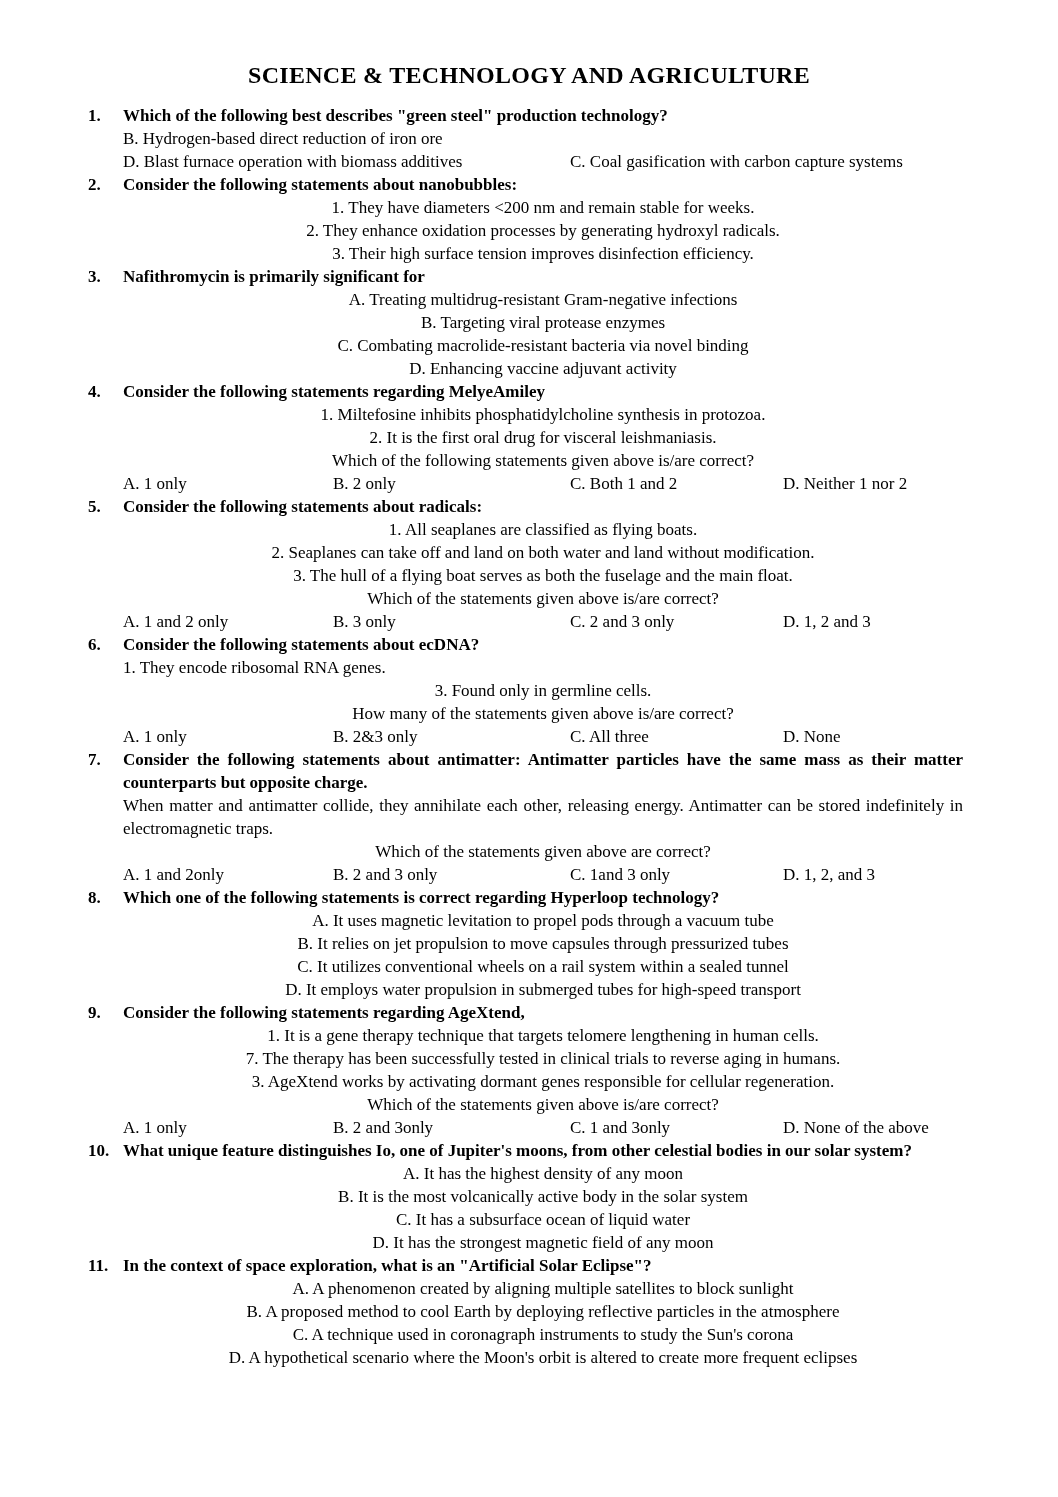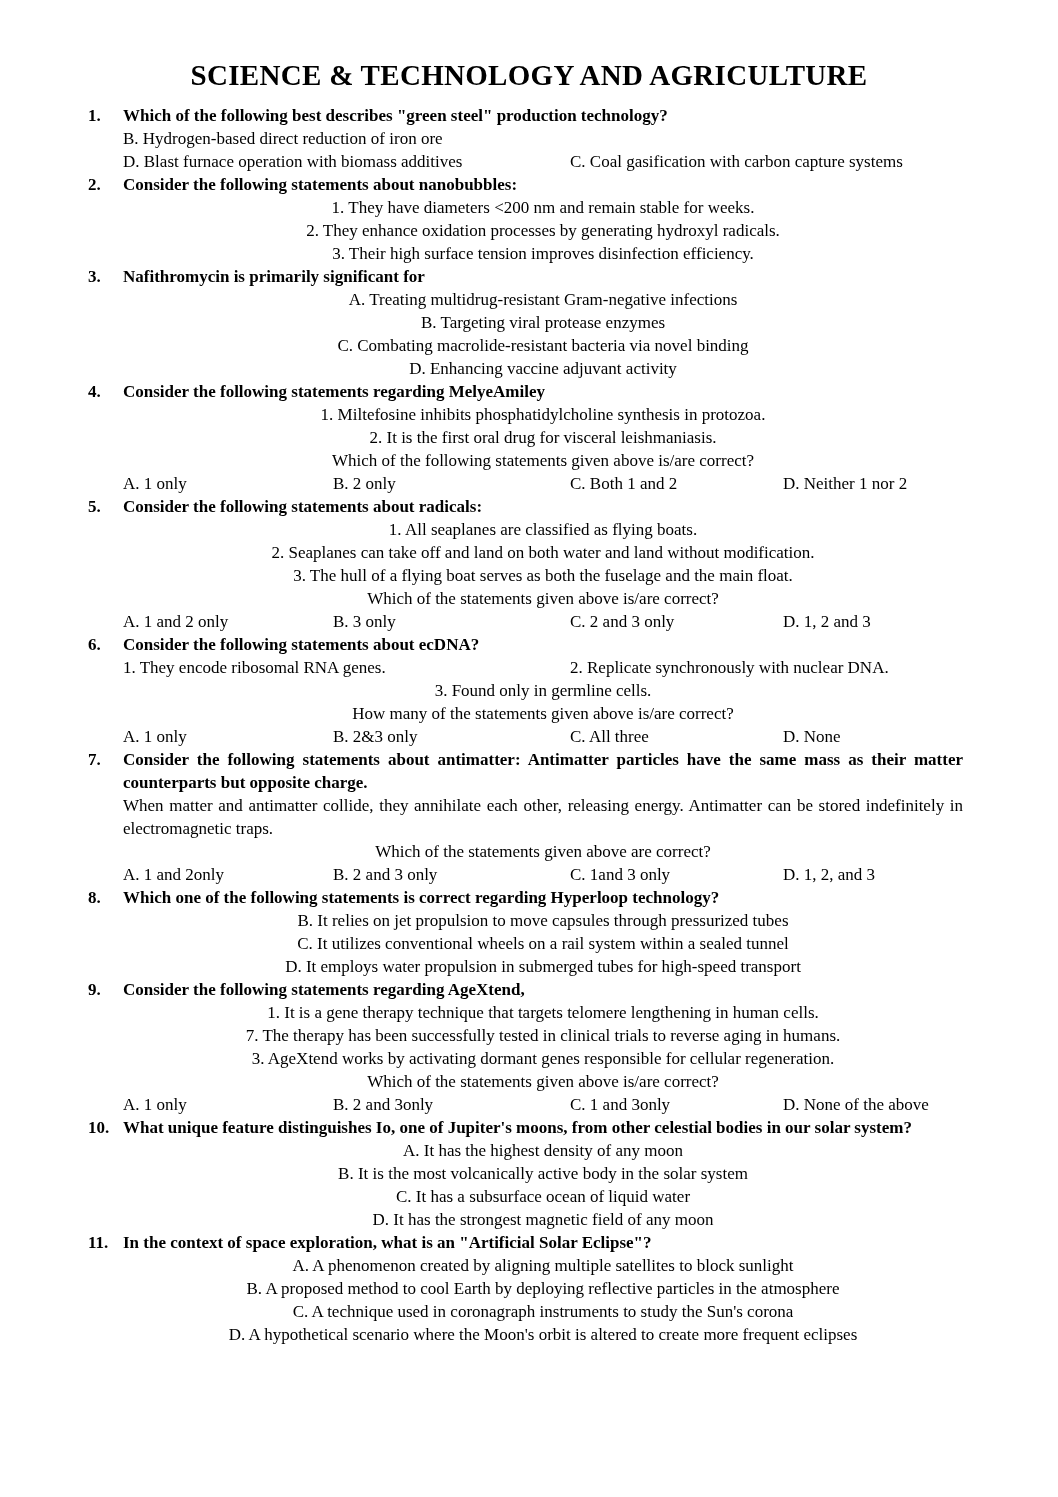--- a/index.html
+++ b/index.html
@@ -10,21 +10,21 @@
     color: #000000;
     font-family: "Liberation Serif", serif;
     font-size: 17px;
     line-height: 23px;
     overflow: hidden;
     box-sizing: border-box;
   }
   .title {
     text-align: center;
     font-weight: bold;
-    font-size: 29px;
+    font-size: 24px;
     line-height: 26px;
     padding-top: 62px;
     letter-spacing: 0.3px;
   }
   .content {
     margin: 16px 95px 0 88px;
   }
   .q { display: flex; }
   .q-num {
     flex: 0 0 35px;
@@ -117,21 +117,20 @@
           </div>
         </div>
   </div>
 
   <div class="q">
     <div class="q-num">6.</div>
     <div class="q-body">
           <div class="q-heading">Consider the following statements about ecDNA?</div>
           <div class="row2">
             <div>1. They encode ribosomal RNA genes.</div>
-            <div>2. Replicate synchronously with nuclear DNA.</div>
           </div>
           <div class="q-line">3. Found only in germline cells.</div>
           <div class="q-line">How many of the statements given above is/are correct?</div>
           <div class="row4">
             <div>A. 1 only</div>
             <div>B. 2&amp;3 only</div>
             <div>C. All three</div>
             <div>D. None</div>
           </div>
         </div>
@@ -149,20 +148,21 @@
             <div>C. 1and 3 only</div>
             <div>D. 1, 2, and 3</div>
           </div>
         </div>
   </div>
 
   <div class="q">
     <div class="q-num">8.</div>
     <div class="q-body">
           <div class="q-heading">Which one of the following statements is correct regarding Hyperloop technology?</div>
+          <div class="q-line">A. It uses magnetic levitation to propel pods through a vacuum tube</div>
           <div class="q-line">B. It relies on jet propulsion to move capsules through pressurized tubes</div>
           <div class="q-line">C. It utilizes conventional wheels on a rail system within a sealed tunnel</div>
           <div class="q-line">D. It employs water propulsion in submerged tubes for high-speed transport</div>
         </div>
   </div>
 
   <div class="q">
     <div class="q-num">9.</div>
     <div class="q-body">
           <div class="q-heading">Consider the following statements regarding AgeXtend,</div>

